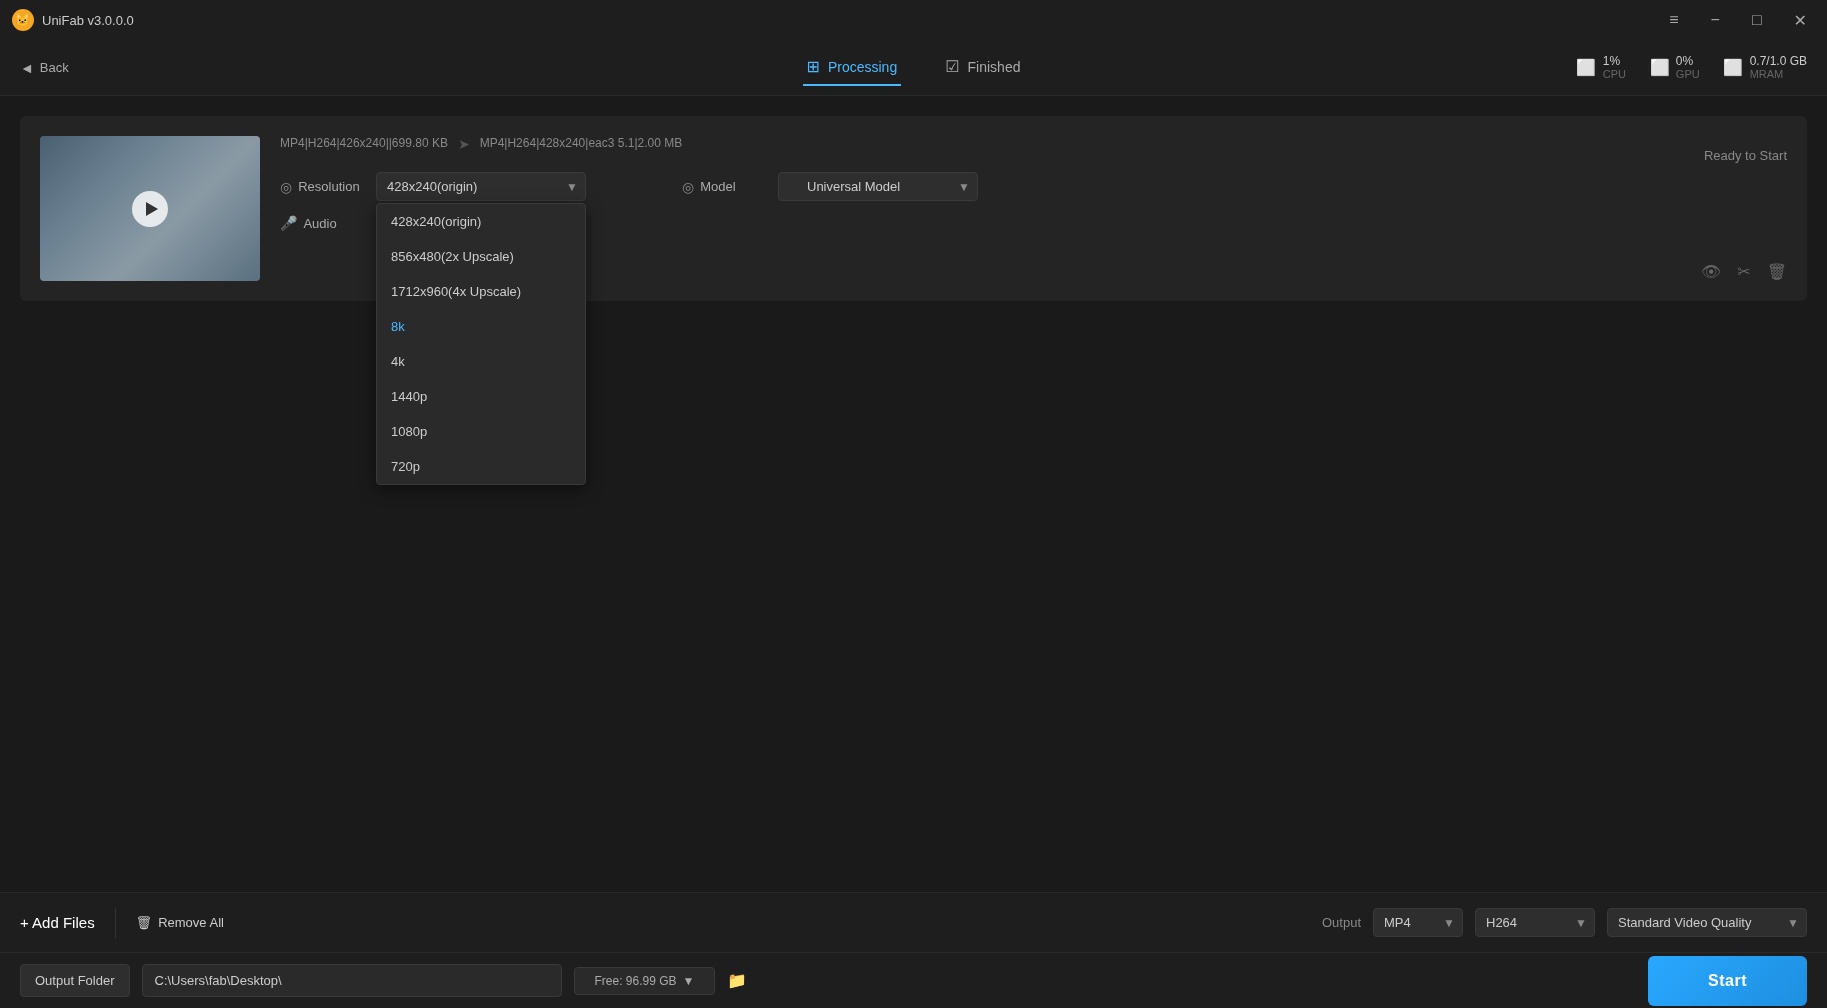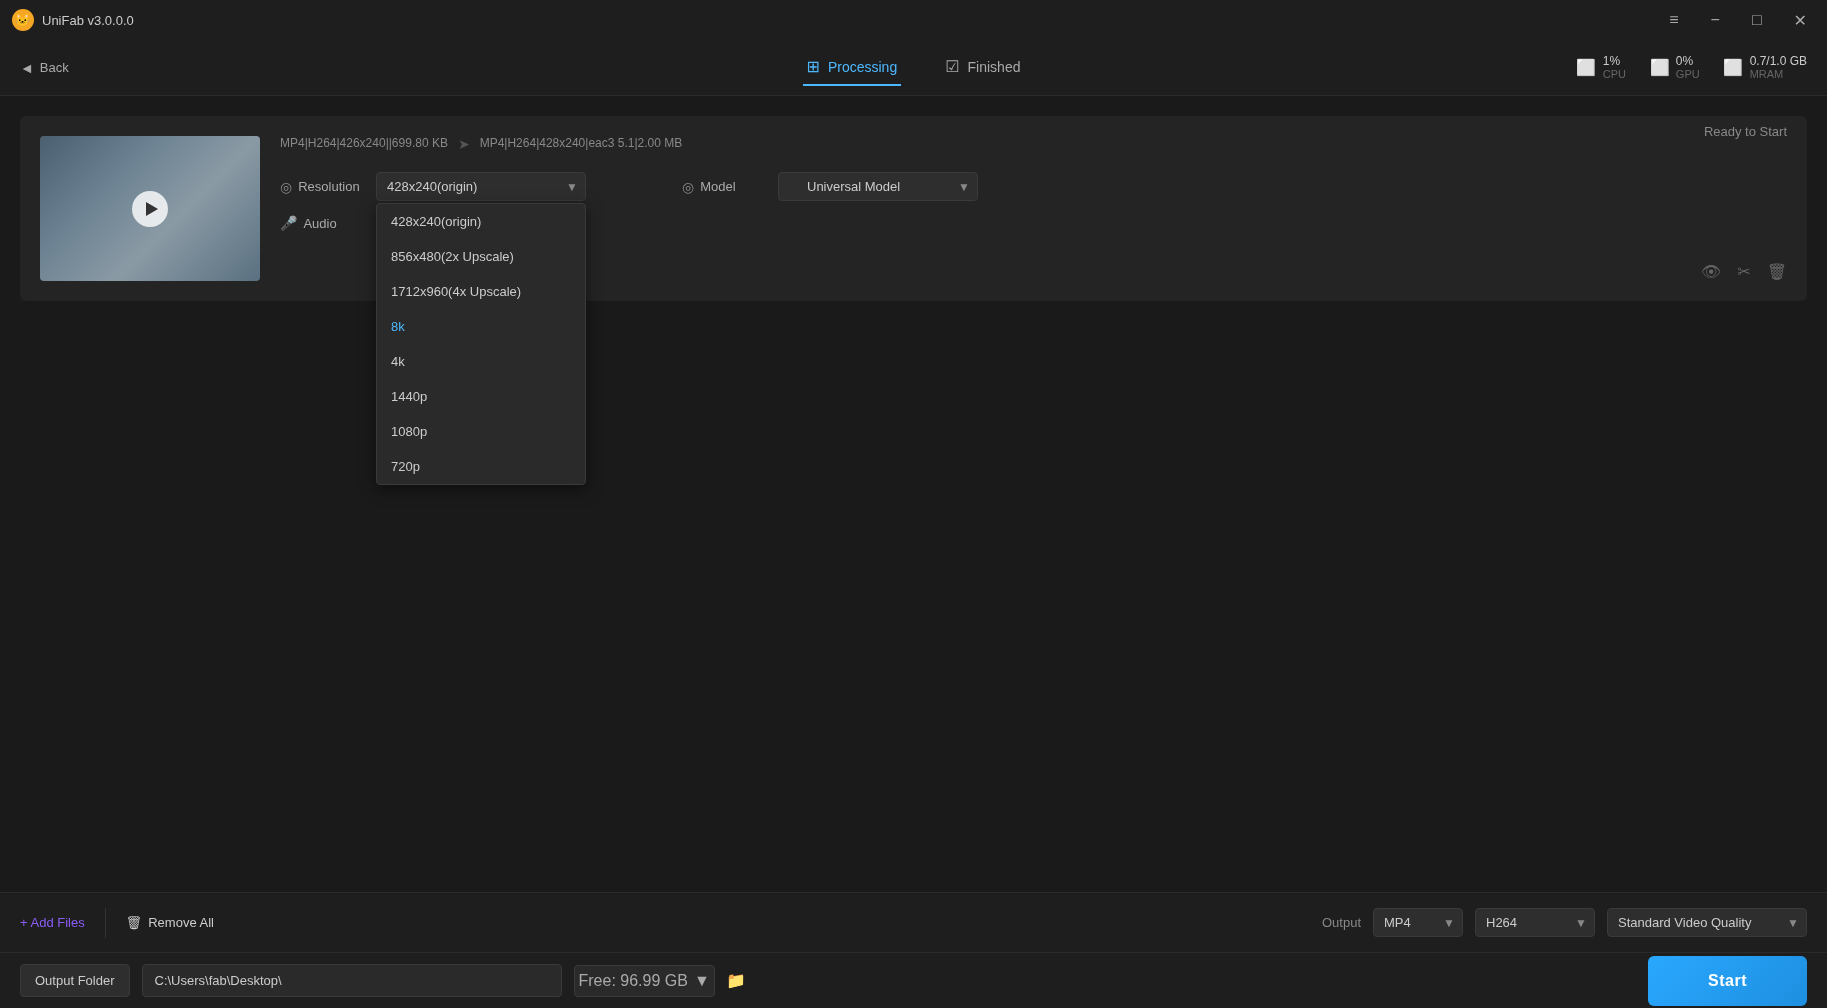--- a/index.html
+++ b/index.html
@@ -209,21 +209,21 @@
       font-size: 12px;
       color: #888;
     }
     .format-arrow {
       color: #555;
       font-size: 14px;
     }
     .ready-label {
       position: absolute;
       right: 20px;
-      top: 8px;
+      top: 32px;
       color: #888;
       font-size: 13px;
     }
 
     .settings-row {
       display: flex;
       align-items: center;
       gap: 16px;
       margin-bottom: 14px;
     }
@@ -311,25 +311,25 @@
       align-items: center;
       padding: 0 20px;
       gap: 16px;
       border-top: 1px solid #2a2a2a;
       flex-shrink: 0;
     }
     .add-files-btn {
       display: flex;
       align-items: center;
       gap: 6px;
-      color: #8b5cf6;
+      color: #ffffff;
       cursor: pointer;
       background: none;
       border: none;
-      font-size: 13px;
+      font-size: 15px;
     }
     .remove-all-btn {
       display: flex;
       align-items: center;
       gap: 6px;
       color: #ccc;
       cursor: pointer;
       background: none;
       border: none;
       font-size: 13px;
@@ -393,22 +393,22 @@
       outline: none;
     }
     .free-space-btn {
       display: flex;
       align-items: center;
       gap: 6px;
       background: #2a2a2a;
       border: 1px solid #3a3a3a;
       border-radius: 4px;
       color: #aaa;
-      padding: 6px 4px;
-      font-size: 16px;
+      padding: 6px 20px;
+      font-size: 12px;
       cursor: pointer;
     }
     .browse-icon {
       color: #888;
       font-size: 16px;
       cursor: pointer;
     }
     .start-btn {
       margin-left: auto;
       background: linear-gradient(135deg, #29a8ff, #1e8fe0);

